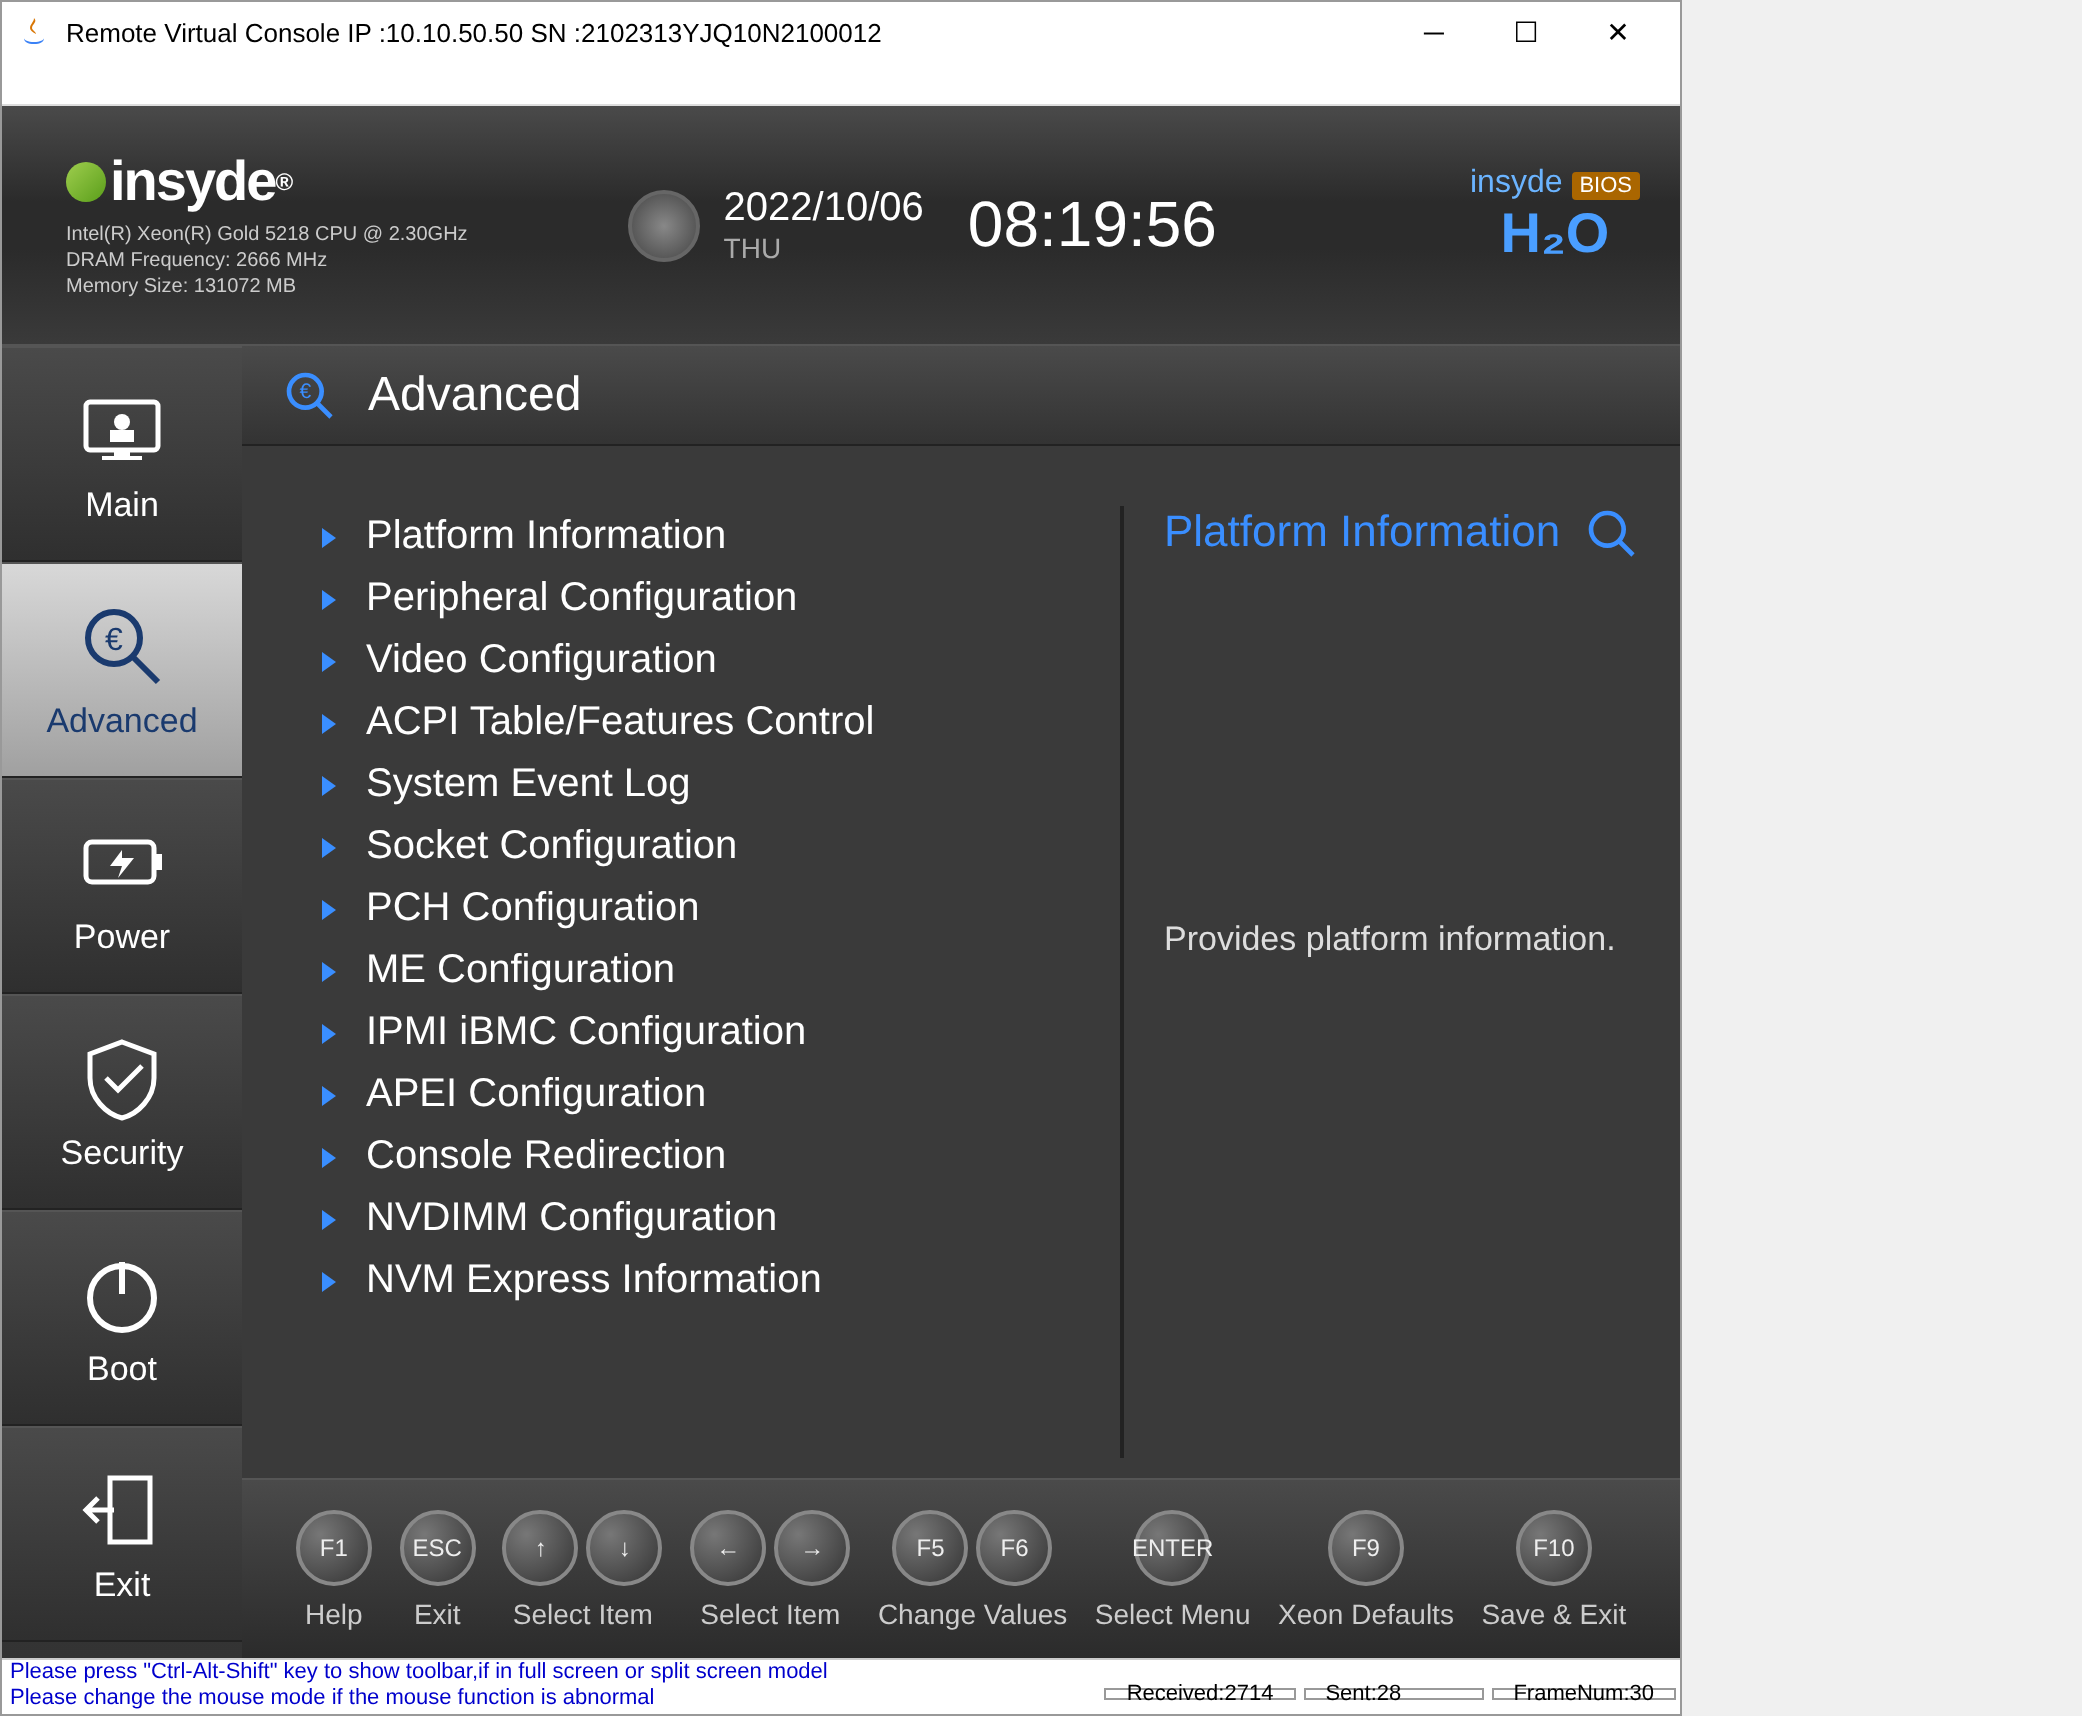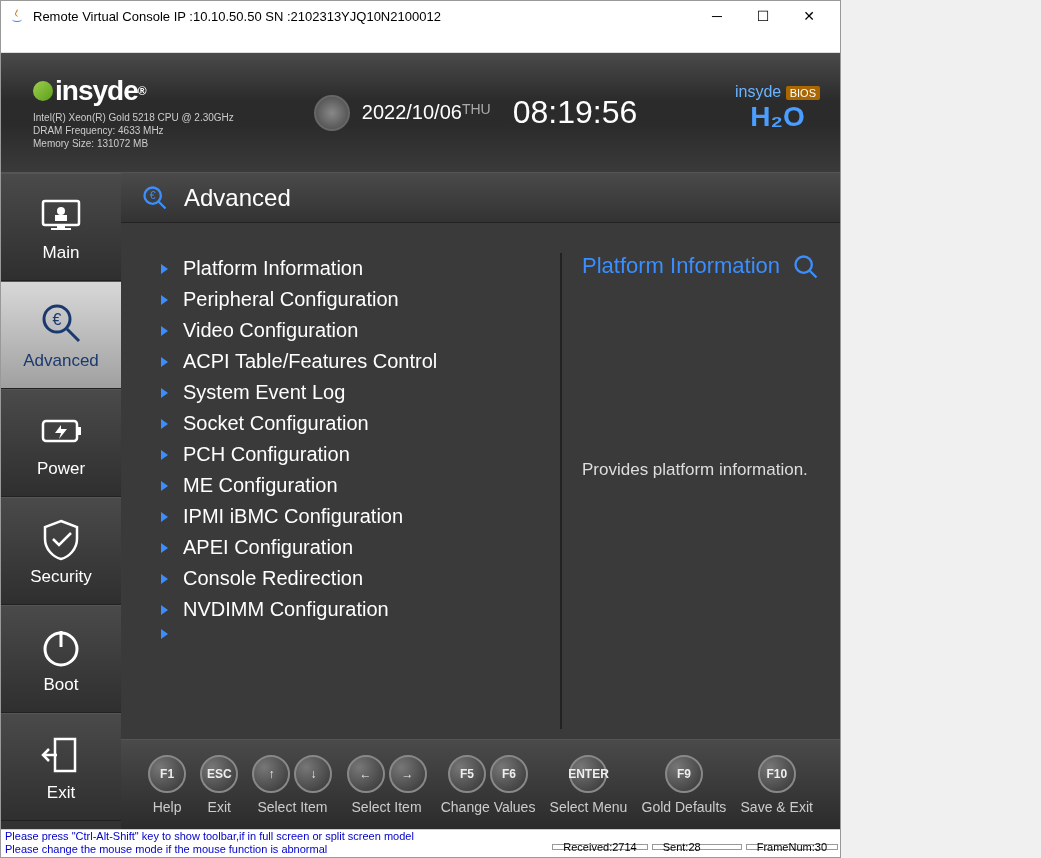--- a/index.html
+++ b/index.html
@@ -95,21 +95,21 @@
   color: #fff;
 }
 .clock-icon {
   width: 36px;
   height: 36px;
   border-radius: 50%;
   background: radial-gradient(circle, #888 0%, #444 100%);
   position: relative;
   border: 2px solid #666;
 }
-.date-block { display: flex; flex-direction: row; }
+.date-block { display: flex; flex-direction: column; }
 .date-text { font-size: 20px; }
 .day-text { font-size: 14px; color: #aaa; }
 .time-text { font-size: 32px; margin-left: 10px; }
 .brand-right {
   position: absolute;
   right: 20px;
   top: 30px;
   color: #4a9eff;
   text-align: center;
 }
@@ -248,21 +248,21 @@
   width: 38px;
   height: 38px;
   border-radius: 50%;
   background: radial-gradient(circle at 30% 30%, #777, #333);
   border: 2px solid #888;
   display: flex;
   align-items: center;
   justify-content: center;
   color: #eee;
   font-size: 12px;
-  font-weight: bold;
+  font-weight: normal;
   cursor: pointer;
   text-align: right;
 }
 .footer-label { font-size: 14px; }
 .statusbar {
   height: 28px;
   background: #fff;
   display: flex;
   font-size: 11px;
   color: #0000cc;
@@ -304,21 +304,21 @@
   <div class="bios-container">
     <div class="bios-header">
       <div class="logo-block">
         <div class="logo-text">
             <span class="logo-e"></span>
             <span>insyde</span>
             <sup style="font-size:12px">®</sup>
           </div>
         <div class="sysinfo">
           <div>Intel(R) Xeon(R) Gold 5218 CPU @ 2.30GHz</div>
-          <div>DRAM Frequency: 4633 MHz</div>
+          <div>DRAM Frequency: 2666 MHz</div>
           <div>Memory Size: 131072 MB</div>
         </div>
       </div>
       <div class="datetime">
         <div class="clock-icon"></div>
         <div class="date-block">
           <span class="date-text">2022/10/06</span>
           <span class="day-text">THU</span>
         </div>
         <span class="time-text">08:19:56</span>
@@ -434,20 +434,21 @@
               <div class="menu-item">
                 <span class="menu-arrow"></span>
                 <span>Console Redirection</span>
               </div>
               <div class="menu-item">
                 <span class="menu-arrow"></span>
                 <span>NVDIMM Configuration</span>
               </div>
               <div class="menu-item">
                 <span class="menu-arrow"></span>
+                <span>NVM Express Information</span>
               </div>
             </div>
           <div class="help-panel">
             <svg class="help-panel-icon" viewBox="0 0 24 24">
                 <circle cx="10" cy="10" r="7" stroke="#3a8eff" stroke-width="2" fill="none"></circle>
                 <line x1="15" y1="15" x2="21" y2="21" stroke="#3a8eff" stroke-width="2"></line>
               </svg>
             <div class="help-title">Platform Information</div>
             <div class="help-desc">Provides platform information.</div>
           </div>
@@ -489,21 +490,21 @@
             <div class="footer-item">
               <div class="footer-keys">
                 <div class="key-circle">ENTER</div>
               </div>
               <span class="footer-label">Select Menu</span>
             </div>
             <div class="footer-item">
               <div class="footer-keys">
                 <div class="key-circle">F9</div>
               </div>
-              <span class="footer-label">Gold Defaults</span>
+              <span class="footer-label">Xeon Defaults</span>
             </div>
             <div class="footer-item">
               <div class="footer-keys">
                 <div class="key-circle">F10</div>
               </div>
               <span class="footer-label">Save &amp; Exit</span>
             </div>
           </div>
       </div>
     </div>

